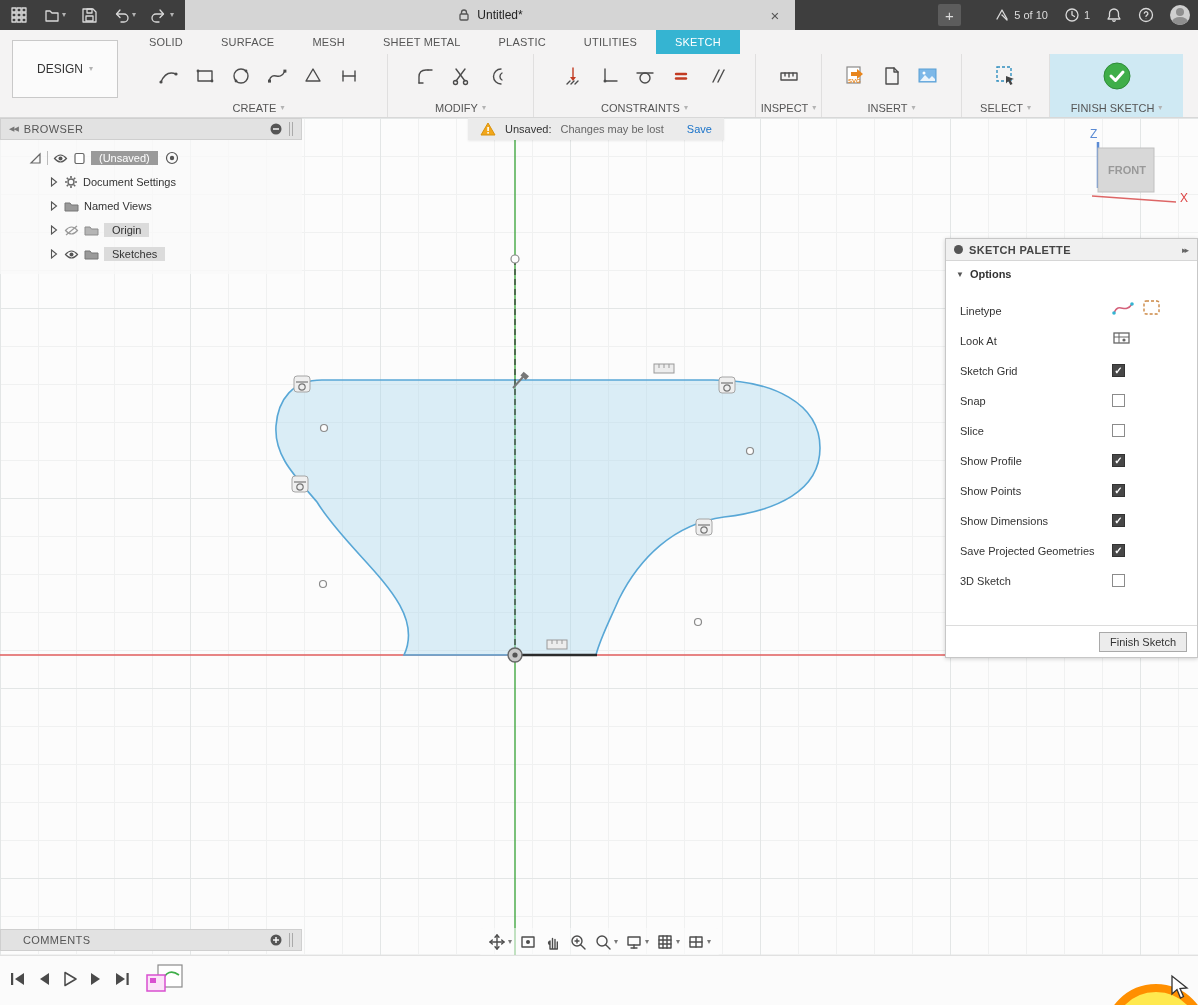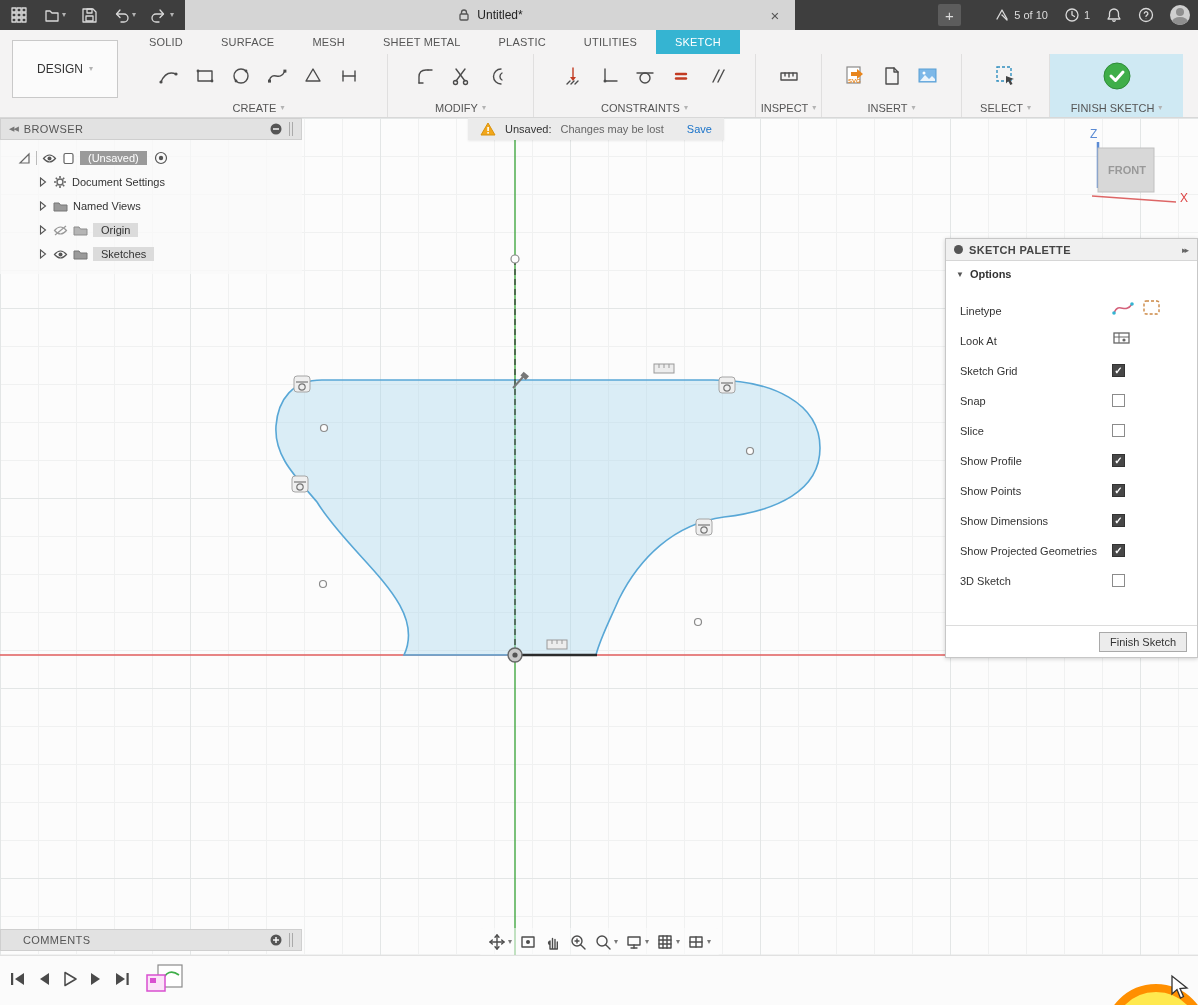--- a/index.html
+++ b/index.html
@@ -49,21 +49,21 @@
 .warn-label{font-weight:normal;color:#333}
 .warn-msg{color:#666}
 .warn-save{color:#1a73c9;cursor:pointer;padding-left:14px}
 
 
 .browser{position:absolute;left:0;top:0;width:302px;z-index:12}
 .panel-header{height:22px;background:#e2e2e2;border:1px solid #cfcfcf;display:flex;align-items:center;padding:0 8px;color:#555;letter-spacing:.4px}
 .panel-header .ph-title{flex:1;margin-left:6px}
 .collapse-gl{font-size:7px;color:#777;letter-spacing:-1px}
 .grip{width:4px;height:14px;border-left:1px solid #aaa;border-right:1px solid #aaa;margin-left:6px}
-.tree{background:rgba(250,250,250,.72);padding:6px 0 8px 4px}
+.tree{background:rgba(250,250,250,.72);padding:6px 0 8px 15px}
 .trow{height:24px;display:flex;align-items:center;gap:5px;padding-left:14px;cursor:pointer}
 .trow .tcaret{width:10px;display:flex;justify-content:center}
 .chip{padding:1px 8px;font-size:11px}
 .chip.dark{background:#9a9a9a;color:#fff}
 .chip.lite{background:#dbdbdb;color:#333}
 .vline{width:1px;height:14px;background:#bbb}
 
 
 .viewcube{position:absolute;right:6px;top:4px;width:108px;height:108px;z-index:9;cursor:pointer}
 
@@ -645,21 +645,21 @@
       </div>
       <div class="sp-row">
         <span class="sp-label">Show Points</span>
         <span class="cb checked"></span>
       </div>
       <div class="sp-row">
         <span class="sp-label">Show Dimensions</span>
         <span class="cb checked"></span>
       </div>
       <div class="sp-row">
-        <span class="sp-label">Show Projected Geometries</span>
+        <span class="sp-label">Save Projected Geometries</span>
         <span class="cb checked"></span>
       </div>
       <div class="sp-row">
         <span class="sp-label">3D Sketch</span>
         <span class="cb"></span>
       </div>
 
       <div class="pal-footer">
         <button class="finish-btn">Finish Sketch</button>
       </div>

